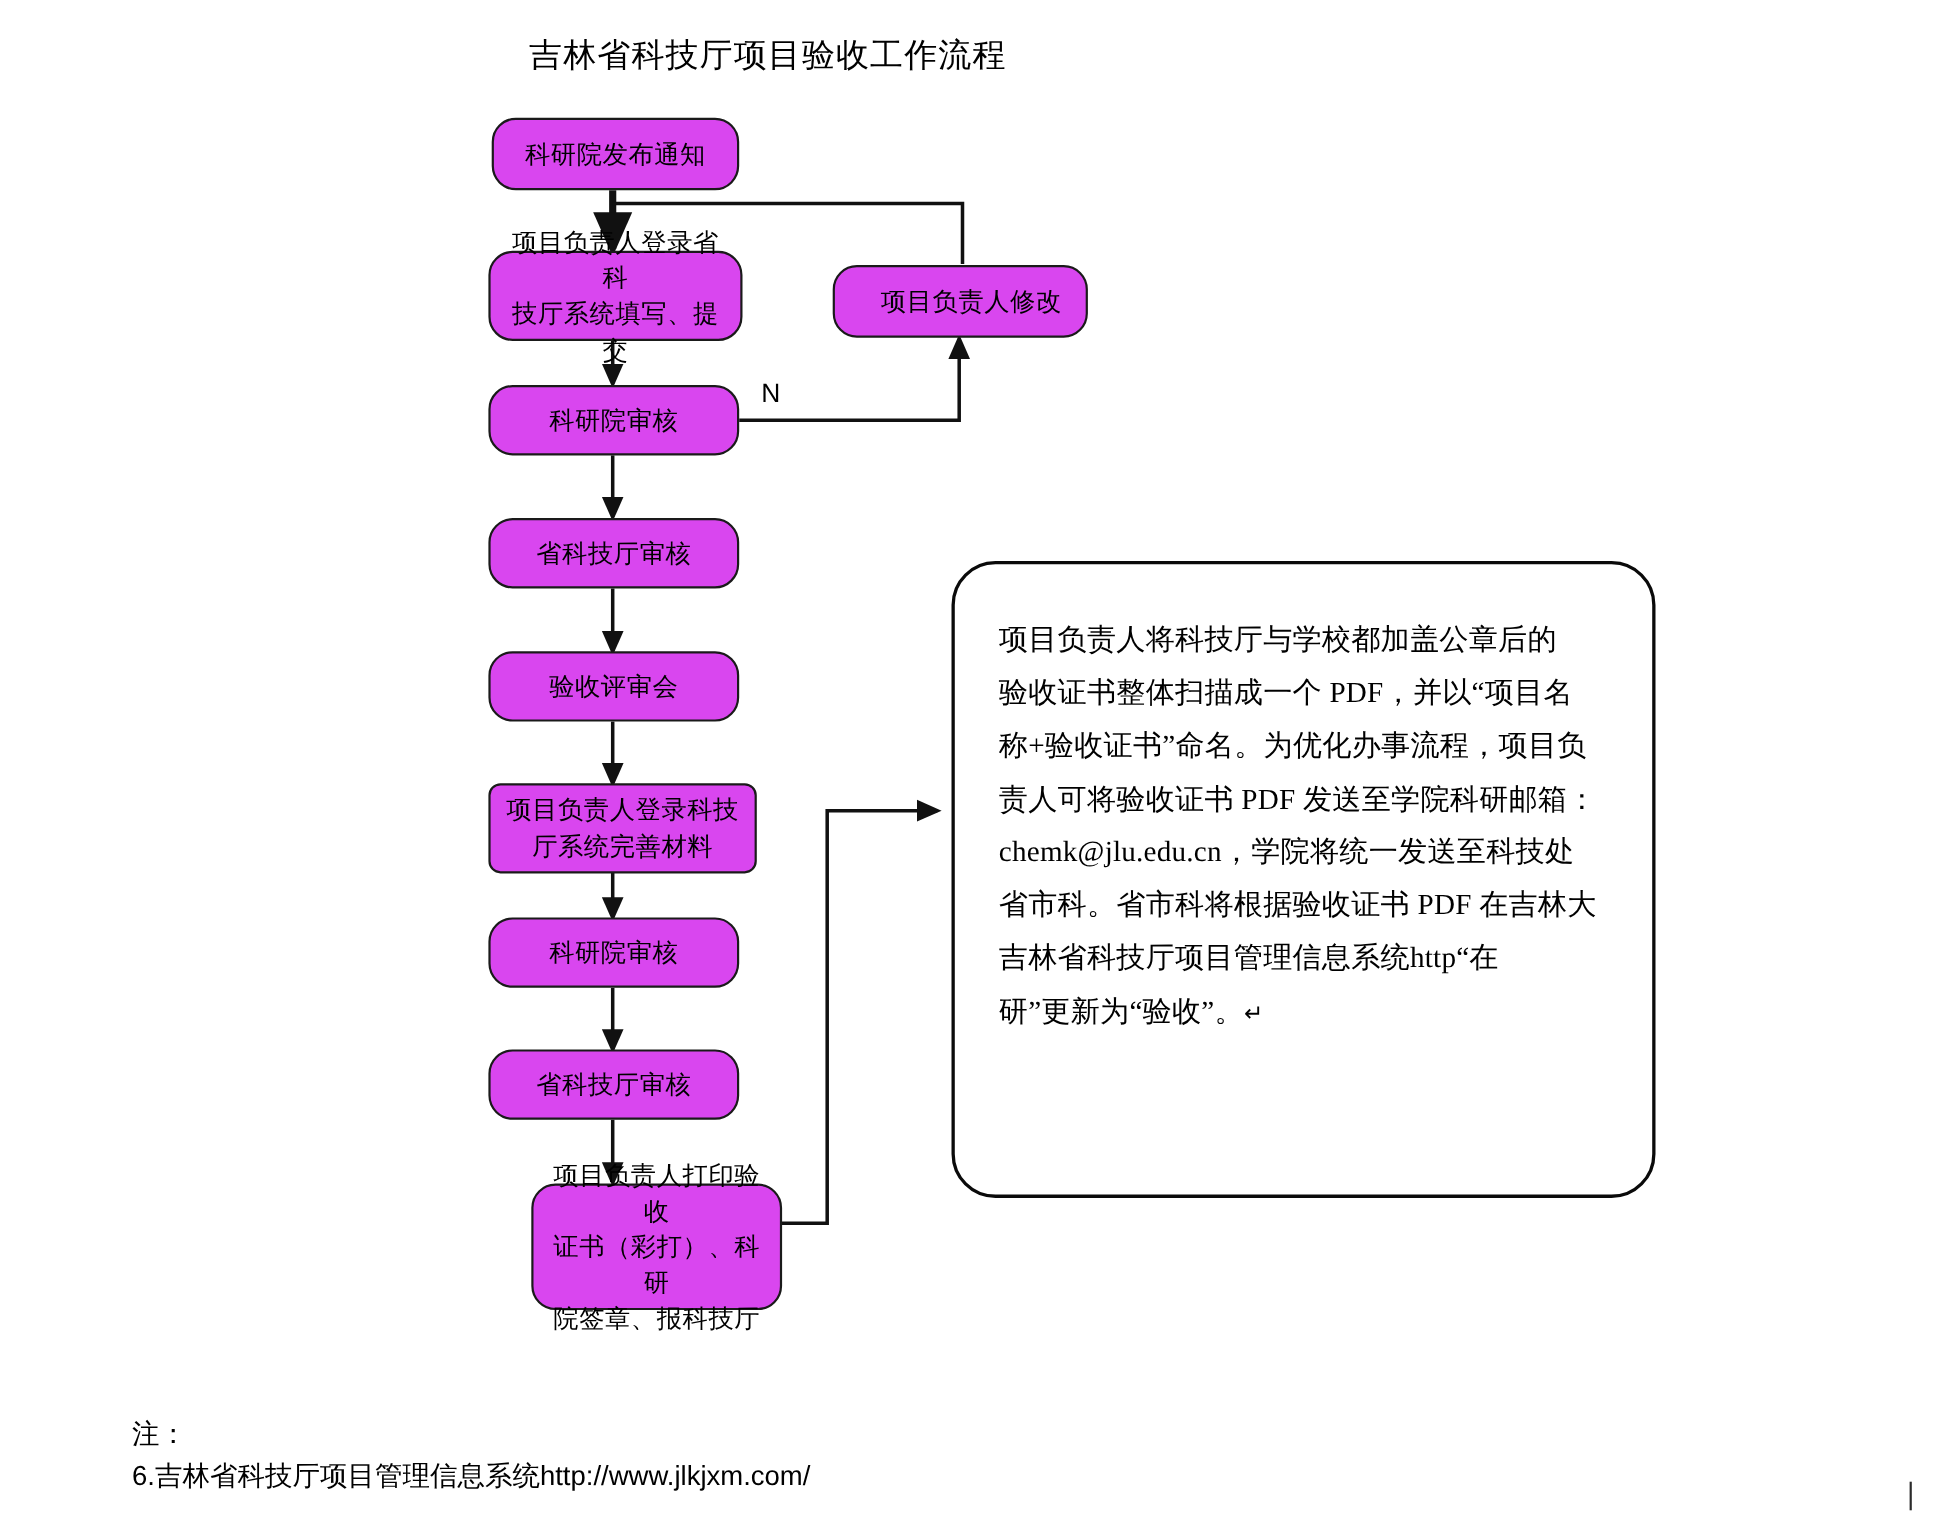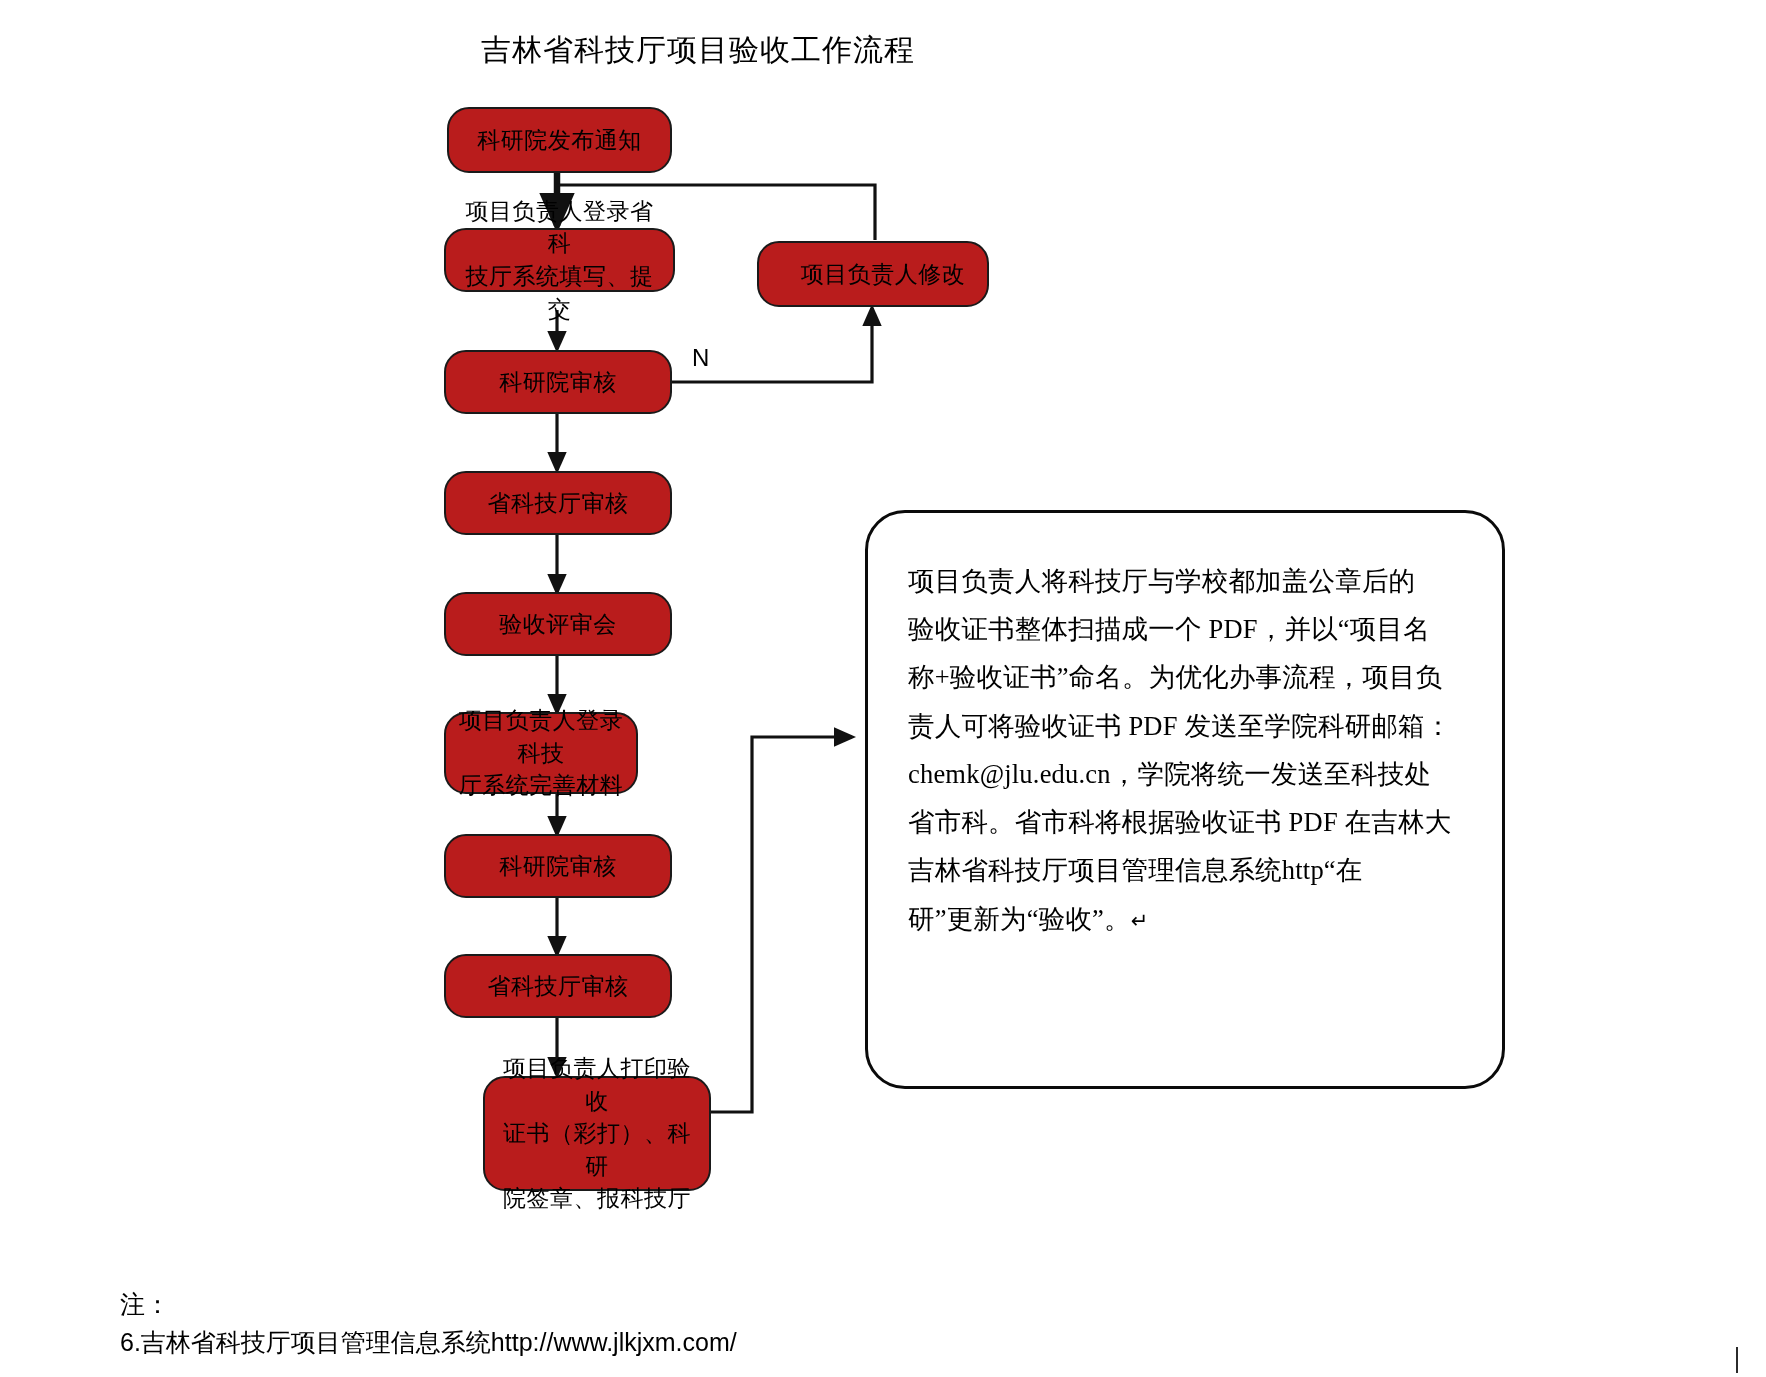--- a/index.html
+++ b/index.html
@@ -40,21 +40,21 @@
   }
   .title-inner {
     display: inline-block;
     transform: translateX(-185px);
   }
   .node {
     position: absolute;
     box-sizing: border-box;
     border: 2.5px solid #1a1a1a;
     border-radius: 22px;
-    background: #b91c1c;
+    background: #d946ef;
     display: flex;
     align-items: center;
     justify-content: center;
     text-align: center;
     font-size: 23px;
     line-height: 1.42;
     letter-spacing: 0.5px;
     padding: 2px 8px;
     font-family: "Liberation Sans", "DejaVu Sans", sans-serif;
   }
@@ -154,37 +154,37 @@
       <path d="M 557 185 L 875 185 L 875 240" stroke-width="3.2"></path>
 
       <path d="M 672 1112 L 752 1112 L 752 737 L 852 737" marker-end="url(#arrow)"></path>
     </g>
   </svg>
 
   <div class="node" style="left:447px; top:107px; width:225px; height:66px;">
     <span>科研院发布通知</span>
   </div>
 
-  <div class="node" style="left:444px; top:228px; width:231px; height:64px;">
+  <div class="node" style="left:444px; top:228px; width:231px; height:82px;">
     <span>项目负责人登录省科<br>技厅系统填写、提交</span>
   </div>
 
   <div class="node" style="left:444px; top:350px; width:228px; height:64px;">
     <span>科研院审核</span>
   </div>
 
   <div class="node" style="left:444px; top:471px; width:228px; height:64px;">
     <span>省科技厅审核</span>
   </div>
 
   <div class="node" style="left:444px; top:592px; width:228px; height:64px;">
     <span>验收评审会</span>
   </div>
 
-  <div class="node" style="left:444px; top:712px; width:194px; height:82px;">
+  <div class="node" style="left:444px; top:712px; width:244px; height:82px;border-radius:11px;">
     <span>项目负责人登录科技<br>厅系统完善材料</span>
   </div>
 
   <div class="node" style="left:444px; top:834px; width:228px; height:64px;">
     <span>科研院审核</span>
   </div>
 
   <div class="node" style="left:444px; top:954px; width:228px; height:64px;">
     <span>省科技厅审核</span>
   </div>

